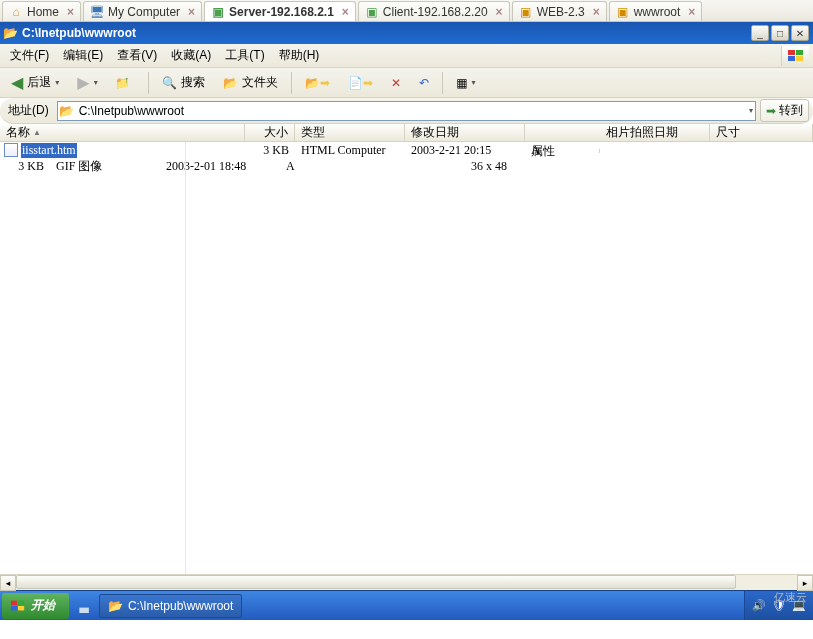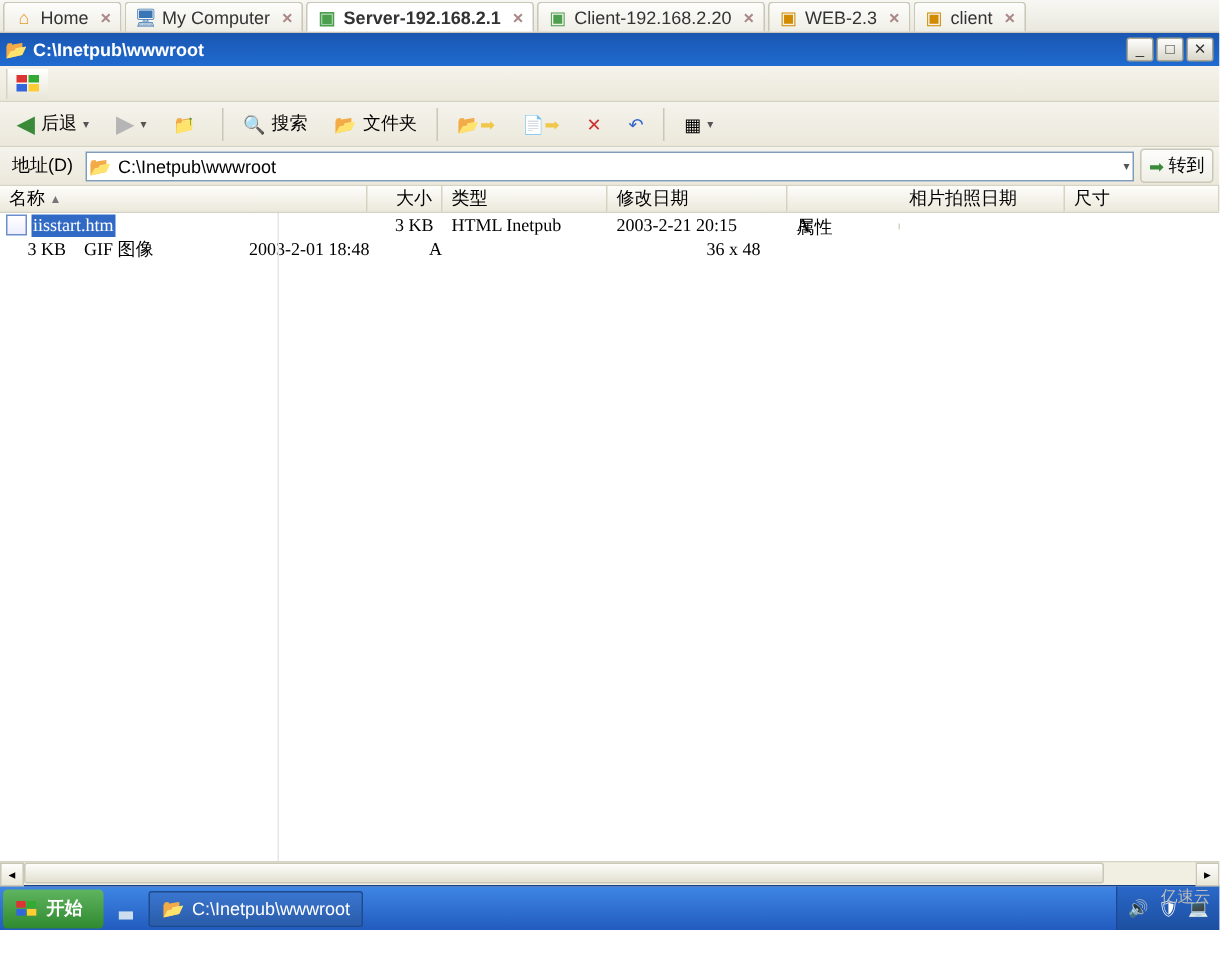--- a/index.html
+++ b/index.html
@@ -28,21 +28,21 @@
   .menuitem { padding:3px 6px; cursor:pointer; }
   .winlogo { width:28px; height:20px; background:linear-gradient(#fff,#e8e6d8); border-left:1px solid #d6d3c2; display:flex; align-items:center; justify-content:center; }
 
   
   .toolbar { display:flex; align-items:center; height:30px; background:linear-gradient(#f4f3ec,#ece9db); border-bottom:1px solid #d6d3c2; padding:0 4px; gap:4px; }
   .tbutton { display:flex; align-items:center; gap:4px; padding:3px 6px; border:1px solid transparent; border-radius:3px; cursor:pointer; }
   .sep { width:1px; height:22px; background:#c9c7b8; margin:0 2px; }
   .dropdown-arrow { font-size:8px; color:#555; }
 
   
-  .addrrow { display:flex; align-items:center; height:26px; background:linear-gradient(#f4f3ec,#ece9db); border-bottom:1px solid #d6d3c2; padding:0 4px; gap:4px; }
+  .addrrow { display:flex; align-items:center; height:26px; background:linear-gradient(#f4f3ec,#ece9db); border-bottom:1px solid #d6d3c2; padding:0 4px; gap:4px;border-radius:13px; }
   .addrlabel { padding:0 4px; }
   .addrbox { flex:1; display:flex; align-items:center; background:#fff; border:1px solid #7f9db9; height:20px; padding:0 2px; gap:4px; }
   .addrbox input { flex:1; border:none; outline:none; font-family:inherit; font-size:12px; }
   .gobtn { display:flex; align-items:center; gap:3px; padding:2px 5px; border:1px solid #c9c7b8; border-radius:3px; background:linear-gradient(#fdfdfb,#efeee6); cursor:pointer; }
 
   
   .filearea { height:466px; display:flex; flex-direction:column; background:#fff; position:relative; }
   .colheaders { display:flex; height:18px; background:linear-gradient(#fdfdfb,#ece9db); border-bottom:1px solid #d6d3c2; }
   .colh { border-right:1px solid #d6d3c2; padding:2px 6px; font-size:12px; display:flex; align-items:center; gap:3px; }
   .c-name { width:245px; }
@@ -73,21 +73,21 @@
   .annot { position:absolute; pointer-events:none; }
 
   
   .hscroll { height:16px; background:#f1efe2; border-top:1px solid #d6d3c2; display:flex; }
   .sbbtn { width:16px; height:16px; background:linear-gradient(#fdfdfb,#e8e6d8); border:1px solid #c9c7b8; display:flex; align-items:center; justify-content:center; font-size:9px; cursor:pointer; }
   .sbtrack { flex:1; background:#f1efe2; position:relative; }
   .sbthumb { position:absolute; left:0; top:0; height:14px; width:720px; background:linear-gradient(#fdfdfb,#e2e0d0); border:1px solid #c9c7b8; border-radius:2px; }
 
   
   .taskbar { display:flex; align-items:center; height:30px; background:linear-gradient(#3e86e4,#225bbf); border-top:1px solid #153f87; }
-  .startbtn { display:flex; align-items:center; gap:5px; height:26px; padding:0 14px 0 8px; margin:2px; background:linear-gradient(#5fb45f,#2f8a2f); border-radius:3px; color:#fff; font-weight:bold; cursor:pointer; }
+  .startbtn { display:flex; align-items:center; gap:5px; height:26px; padding:0 14px 0 8px; margin:2px; background:linear-gradient(#5fb45f,#2f8a2f); border-radius:3px; color:#fff; font-weight:bold; font-style:italic; cursor:pointer; }
   .taskitem { display:flex; align-items:center; gap:5px; height:24px; padding:0 8px; margin:2px; background:linear-gradient(#3a76d0,#2a5ca9); border:1px solid #1e4a8e; border-radius:2px; color:#fff; cursor:pointer; }
   .ql { width:22px; height:22px; margin:2px; display:flex; align-items:center; justify-content:center; cursor:pointer; }
   .tray { margin-left:auto; display:flex; align-items:center; gap:4px; padding:0 6px; background:linear-gradient(#2a68c9,#1d4fa0); height:100%; border-left:1px solid #1b4795; }
   .trayico { width:16px; height:16px; display:flex; align-items:center; justify-content:center; color:#fff; font-size:11px; }
 
   .brand { position:absolute; right:6px; bottom:34px; font-size:11px; color:#bbb; font-family:Liberation Serif, serif; pointer-events:none;margin-top:18px; }
 
   .folder-ico { color:#f0c74a; }
 </style>
 </head>
@@ -114,38 +114,46 @@
     <span>Client-192.168.2.20</span>
     <span class="x">×</span>
   </div>
   <div class="tab">
     <span class="ico ico-web">▣</span>
     <span>WEB-2.3</span>
     <span class="x">×</span>
   </div>
   <div class="tab">
     <span class="ico ico-web">▣</span>
-    <span>client</span>
+    <span>wwwroot</span>
     <span class="x">×</span>
   </div>
 </div>
 
 <div class="titlebar">
   <div class="titlebar-left">
     <span class="ico folder-ico">📂</span>
     <span>C:\Inetpub\wwwroot</span>
   </div>
   <div class="titlebtns">
     <div class="tbtn">_</div>
     <div class="tbtn">□</div>
     <div class="tbtn">✕</div>
   </div>
 </div>
 
 <div class="menubar">
+  <div class="menus">
+    <div class="menuitem">文件(F)</div>
+    <div class="menuitem">编辑(E)</div>
+    <div class="menuitem">查看(V)</div>
+    <div class="menuitem">收藏(A)</div>
+    <div class="menuitem">工具(T)</div>
+    <div class="menuitem">帮助(H)</div>
+  </div>
   <div class="winlogo">
     <svg width="18" height="14" viewBox="0 0 18 14">
         <rect x="1" y="1" width="7" height="5" fill="#d33"></rect>
         <rect x="9" y="1" width="7" height="5" fill="#3a3"></rect>
         <rect x="1" y="7" width="7" height="5" fill="#36d"></rect>
         <rect x="9" y="7" width="7" height="5" fill="#fc3"></rect>
       </svg>
   </div>
 </div>
 
@@ -218,21 +226,21 @@
     <div class="colh c-dim">尺寸</div>
   </div>
   <div class="filerows">
     <div class="sidebar-divider"></div>
     <div class="frow">
       <div class="fname selected">
         <span class="fileico ficon-htm"></span>
         <span class="txt">iisstart.htm</span>
       </div>
       <div class="fsize">3 KB</div>
-      <div class="ftype">HTML Inetpub</div>
+      <div class="ftype">HTML Computer</div>
       <div class="fdate">2003-2-21 20:15</div>
       <div class="fattr">A</div>
       <div class="fpdate"></div>
       <div class="fdim"></div>
     </div>
     <div class="frow">
       <div class="fsize">3 KB</div>
       <div class="ftype">GIF 图像</div>
       <div class="fdate">2003-2-01 18:48</div>
       <div class="fattr">A</div>

